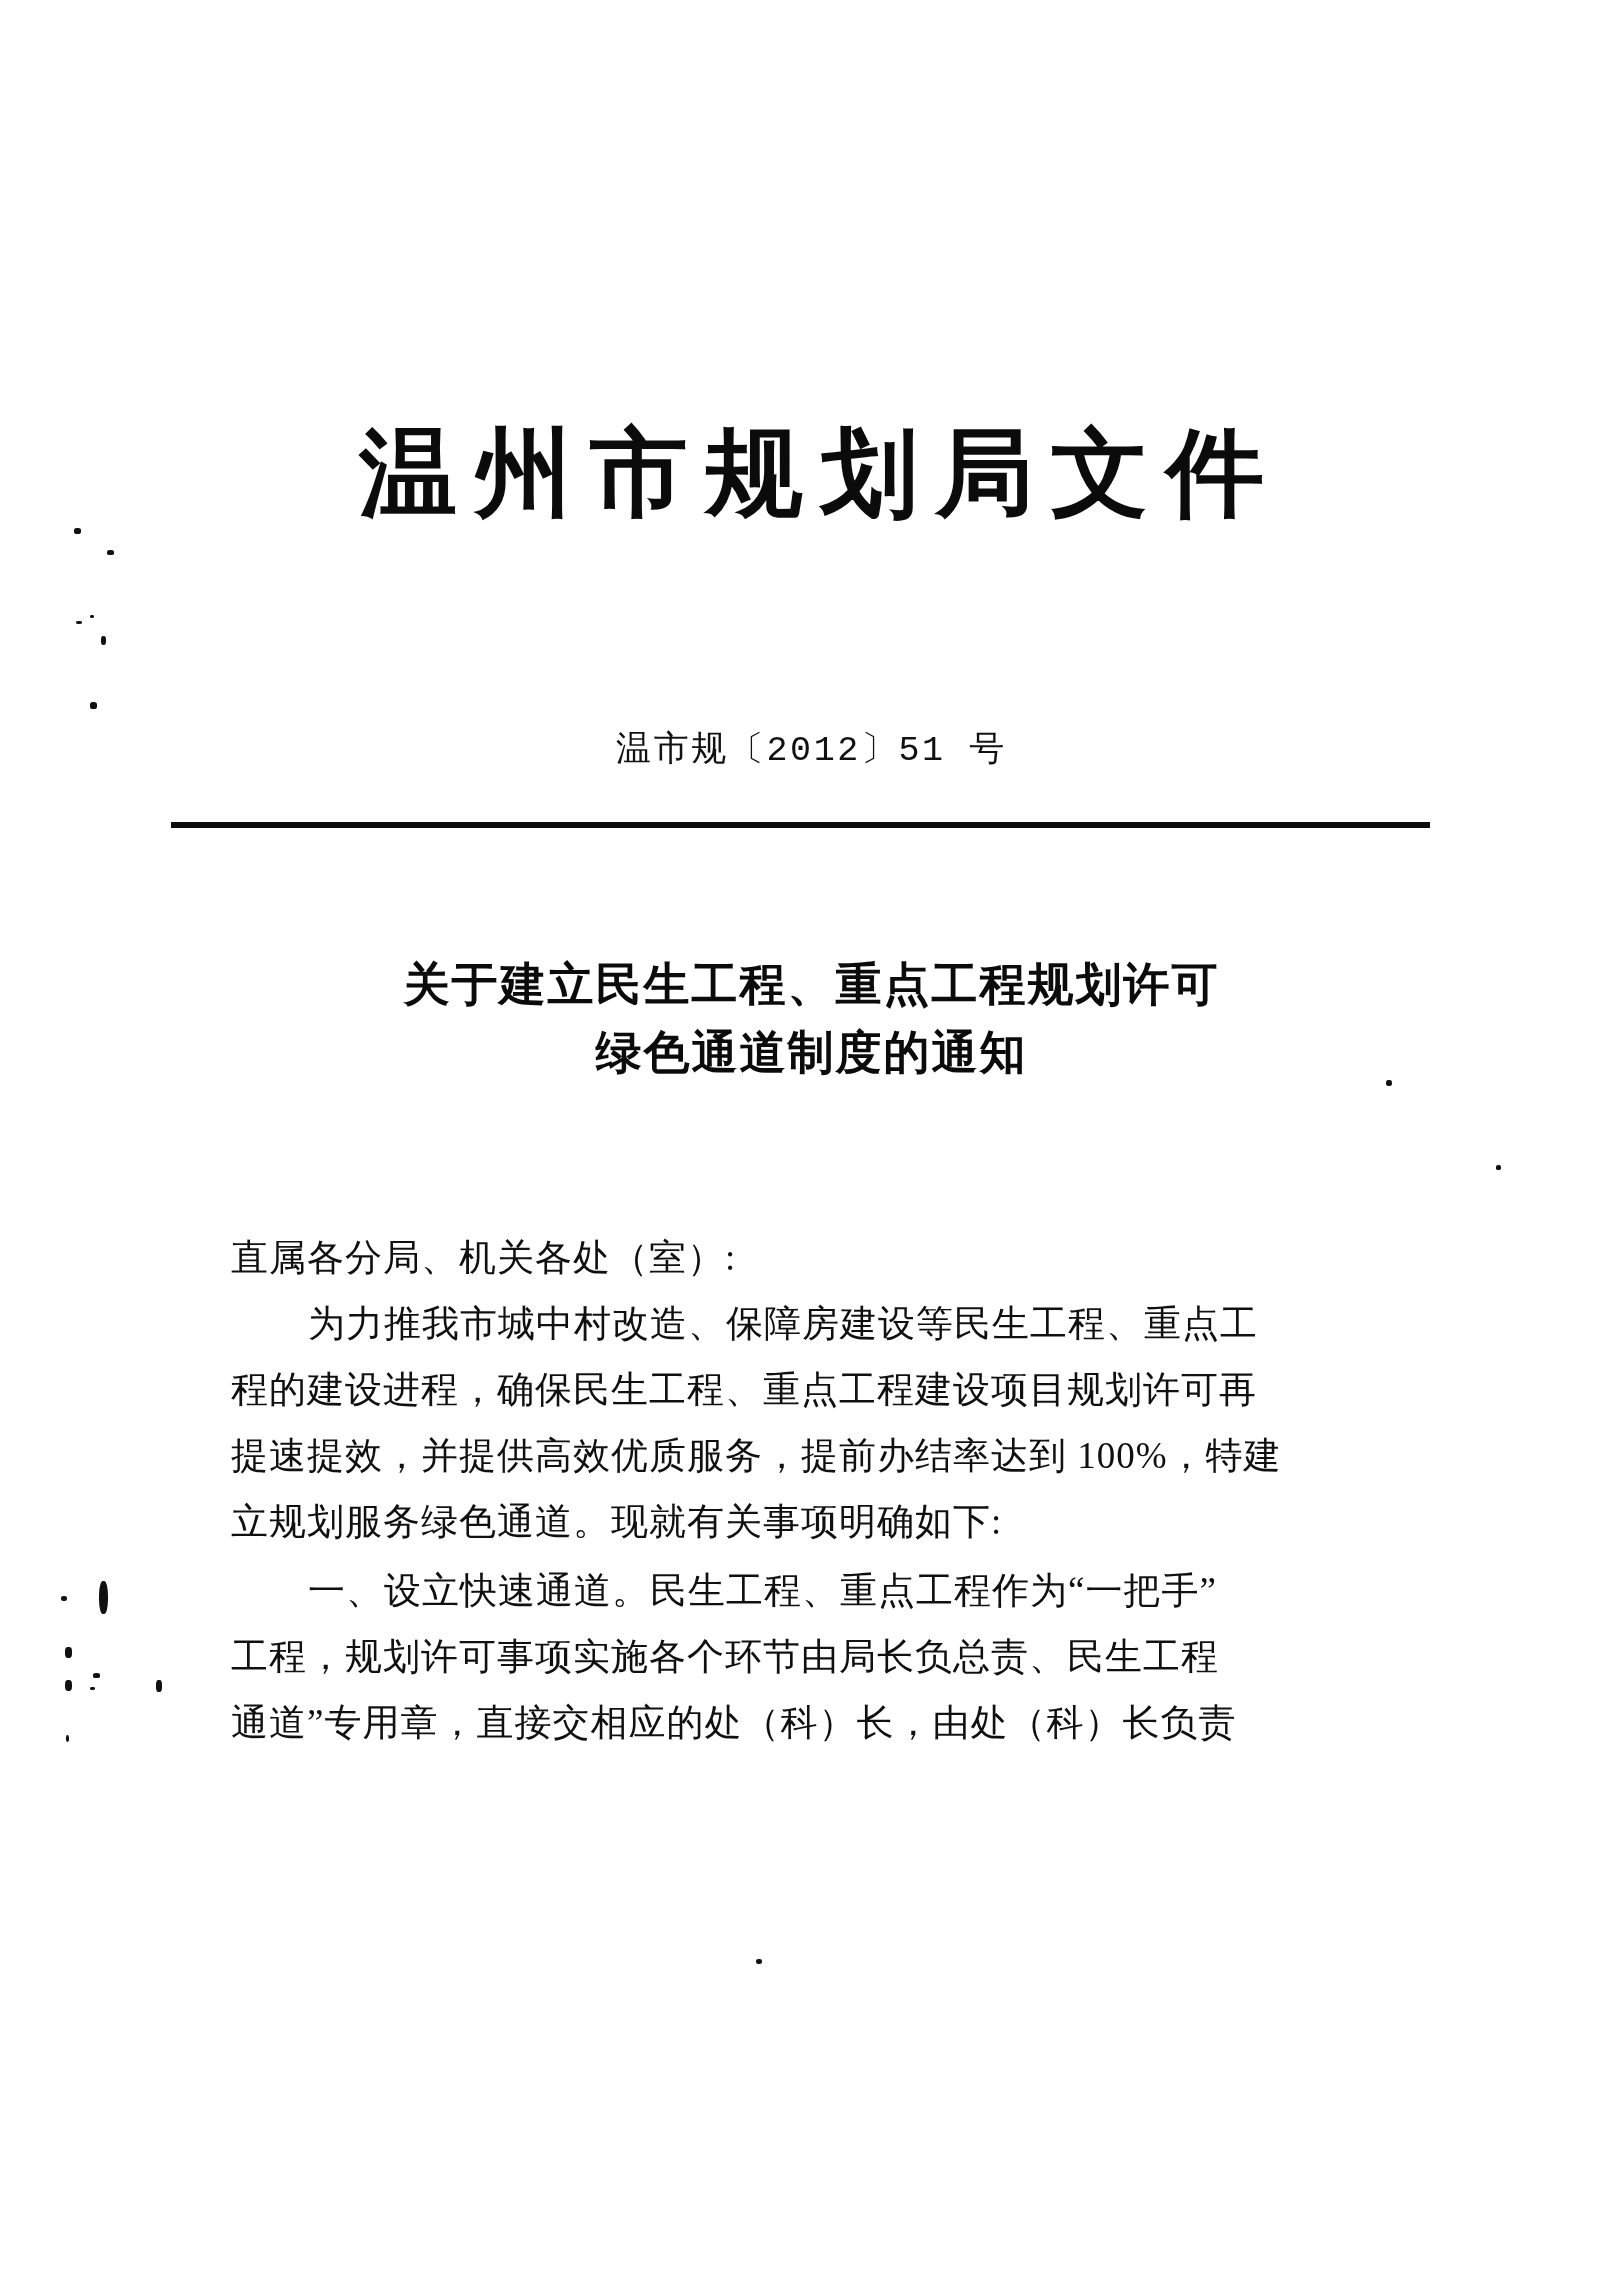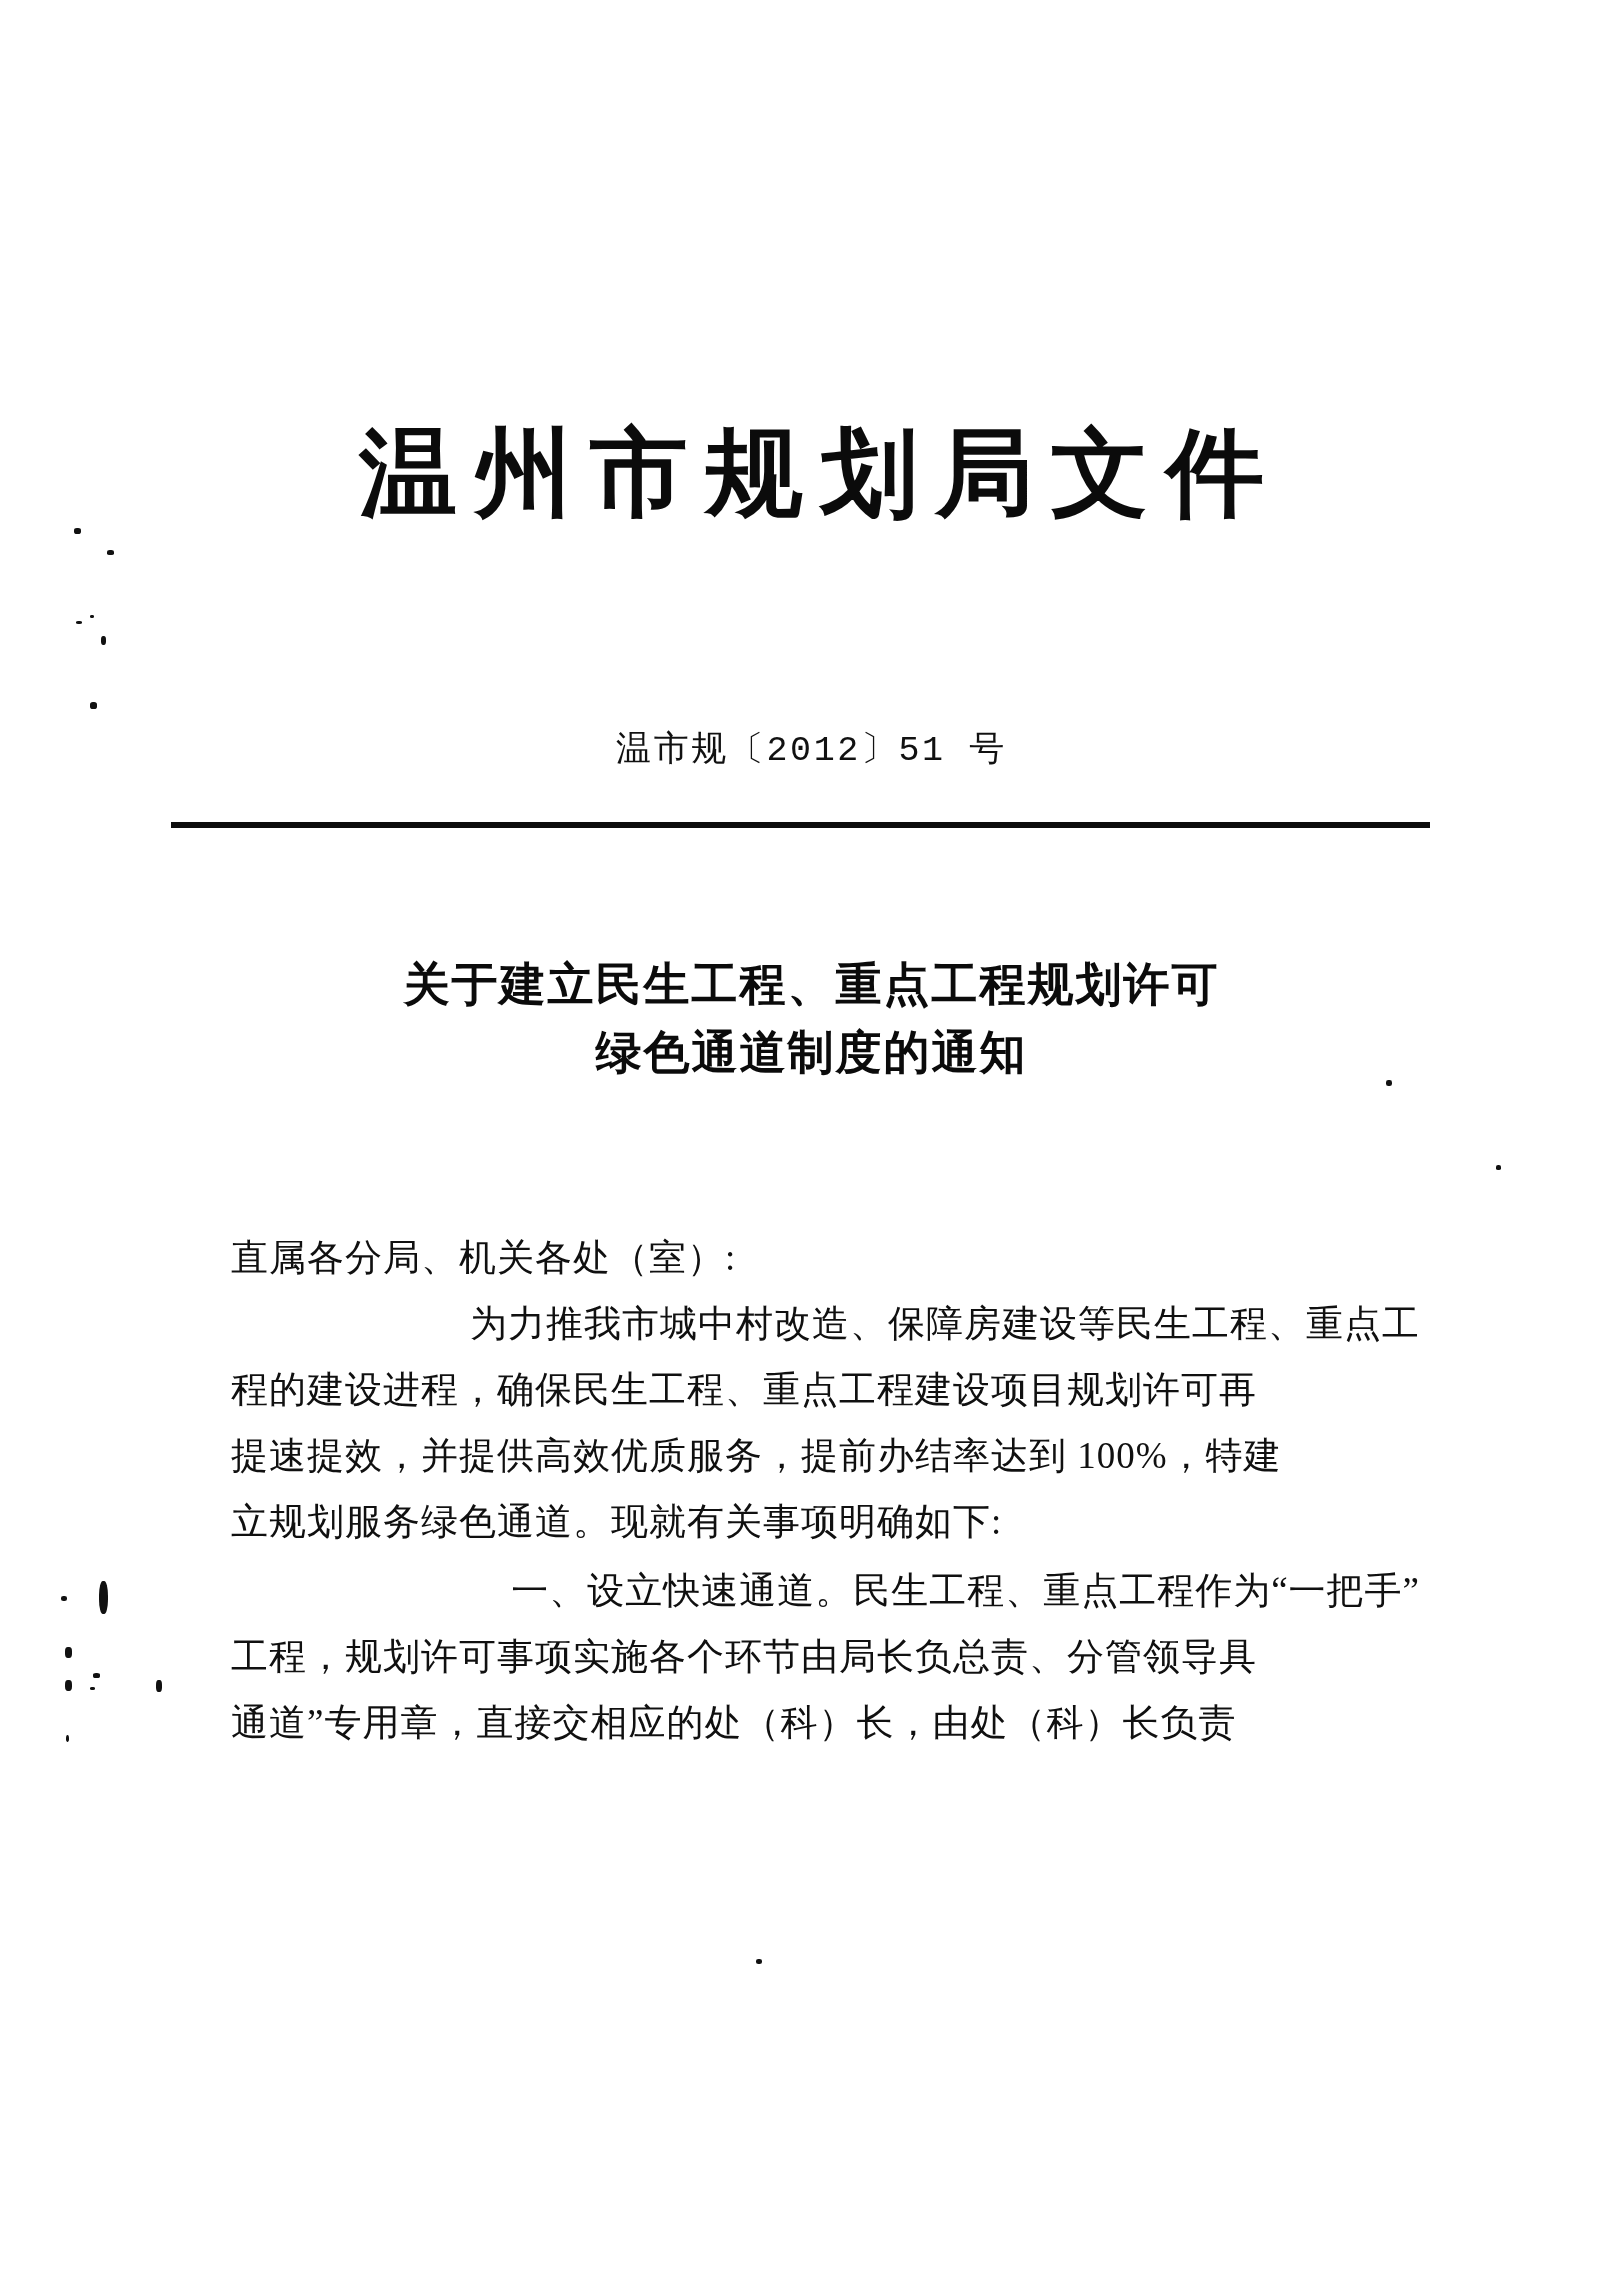--- a/index.html
+++ b/index.html
@@ -104,21 +104,20 @@
   .body-line {
     font-family: Liberation Serif, serif;
     font-size: 37px;
     line-height: 66px;
     letter-spacing: 1px;
     white-space: nowrap;
     margin-left: 15px;
   }
   .body-line.indent {
     padding-left: 77px;
-    text-align: right;
   }
   .body-line.gap-top {
     margin-top: 2.6px;
   }
 
   
   .page-number {
     position: absolute;
     left: 0;
     right: 0;
@@ -167,20 +166,20 @@
     <div class="doc-title-line">绿色通道制度的通知</div>
   </div>
 
   <div class="body-block">
     <div class="body-line">直属各分局、机关各处（室）:</div>
     <div class="body-line indent">为力推我市城中村改造、保障房建设等民生工程、重点工</div>
     <div class="body-line">程的建设进程，确保民生工程、重点工程建设项目规划许可再</div>
     <div class="body-line">提速提效，并提供高效优质服务，提前办结率达到 100%，特建</div>
     <div class="body-line">立规划服务绿色通道。现就有关事项明确如下:</div>
     <div class="body-line indent gap-top">一、设立快速通道。民生工程、重点工程作为“一把手”</div>
-    <div class="body-line">工程，规划许可事项实施各个环节由局长负总责、分管领导具</div>
+    <div class="body-line">工程，规划许可事项实施各个环节由局长负总责、民生工程</div>
     <div class="body-line">通道”专用章，直接交相应的处（科）长，由处（科）长负责</div>
   </div>
 
   <div class="page-number">1</div>
 
 </div>
 
 
 </body></html>

